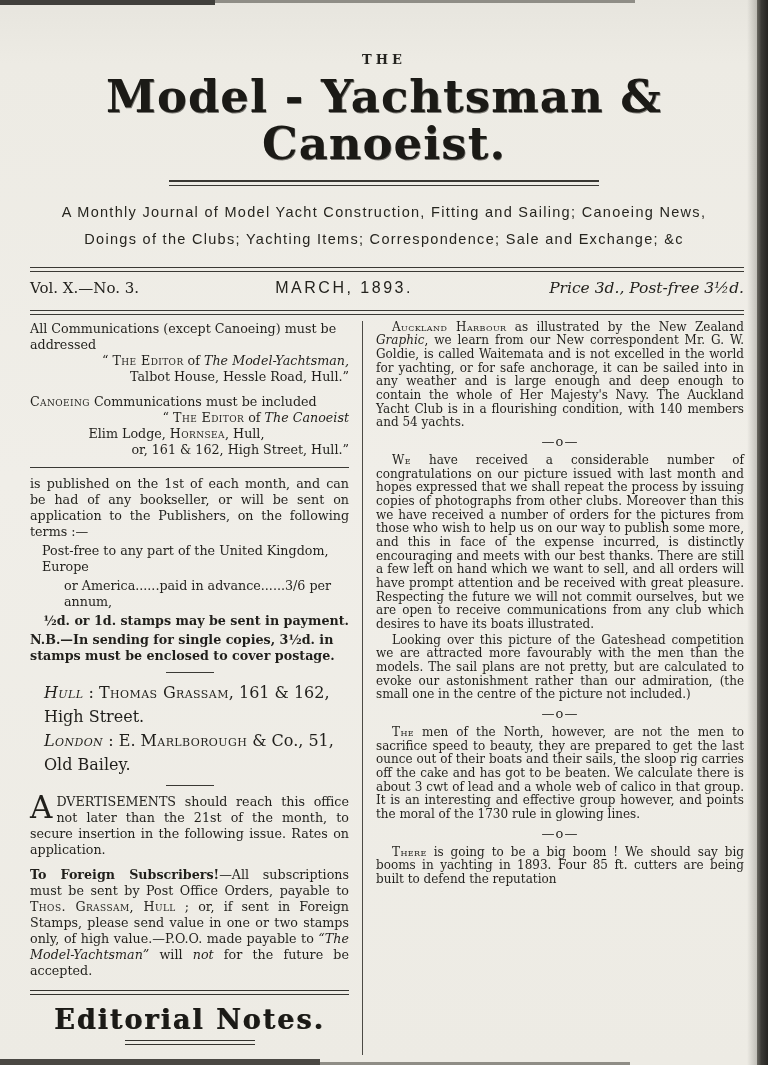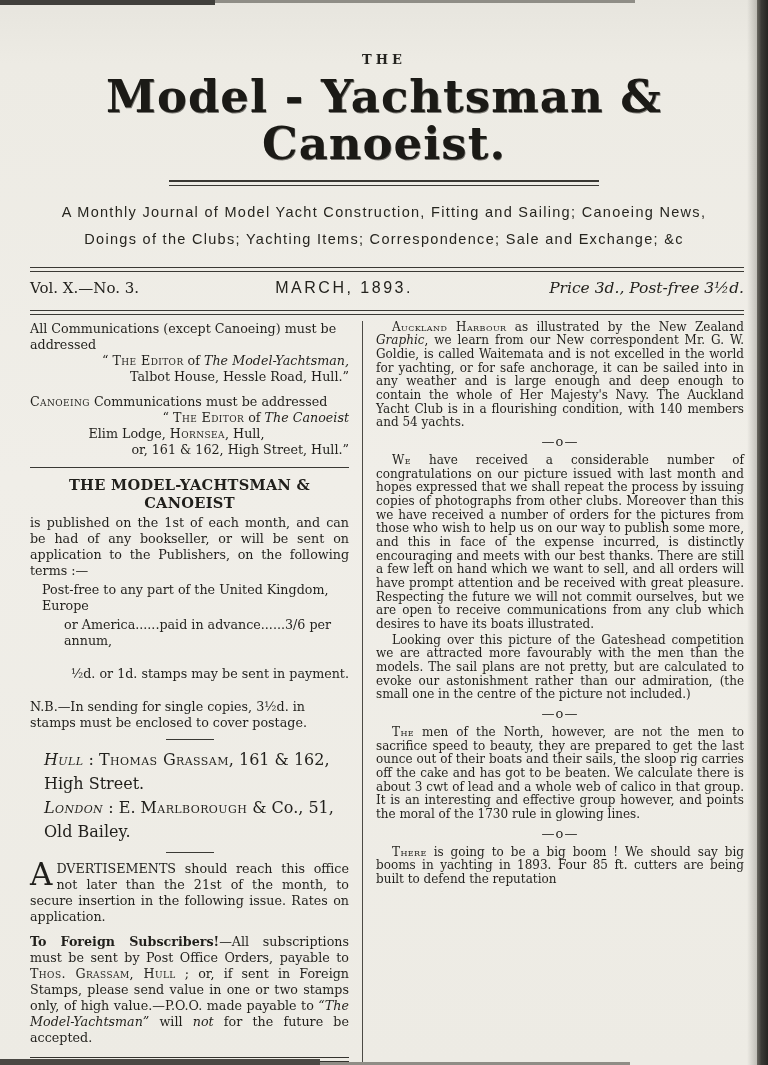--- a/index.html
+++ b/index.html
@@ -54,21 +54,21 @@
   .tright{text-align:center;padding-right:26px;}
   .rule{border-top:1px solid #3a3934;margin:9px 0 8px;}
   .rule-short{width:48px;margin:8px auto;border-top:1px solid #3a3934;}
   .rule-double{height:3px;border-top:1px solid #34332e;border-bottom:1px solid #34332e;margin:11px 0 9px;}
   .rule-double-short{width:130px;height:3px;margin:5px auto 10px;
     border-top:1px solid #34332e;border-bottom:1px solid #34332e;}
 
   .pub-title{text-align:center;font-weight:bold;font-size:14.6px;letter-spacing:.3px;margin-bottom:3px;}
   .terms{padding-left:12px;margin-top:3px;}
   .terms-wrap{padding-left:34px;}
-  .nb{margin-top:17px;}
+  .nb{margin-top:3px;font-weight:bold;}
   .agents{padding-left:14px;font-size:16px;line-height:1.5;}
   .blockgap{margin-top:9px;}
 
   .editorial-heading{
     text-align:center;font-weight:bold;font-size:27px;letter-spacing:2px;
     margin-top:8px;color:#1b1a16;
     text-shadow:0.7px 0 0 rgba(27,26,22,.8);
   }
 
   .para{font-size:12px;line-height:1.14;text-align:justify;text-indent:16px;margin:0 0 2px;}
@@ -105,30 +105,29 @@
   <div class="dateline-rule"></div>
 
   <div class="columns">
 
     <div class="col-left">
 
       <div class="notice">
         <div><span class="seg-n">All Communications (except Canoeing) must be addressed</span></div>
         <div class="tcenter"><span class="seg-n">“ </span><span class="seg-sc">The Editor</span><span class="seg-n"> of </span><span class="seg-i">The Model-Yachtsman,</span></div>
         <div class="tcenter"><span class="seg-n">Talbot House, Hessle Road, Hull.”</span></div>
-        <div class="blockgap"><span class="seg-sc">Canoeing</span><span class="seg-n"> Communications must be addressed</span></div>
+        <div class="blockgap"><span class="seg-sc">Canoeing</span><span class="seg-n"> Communications must be included</span></div>
         <div class="tcenter"><span class="seg-n">“ </span><span class="seg-sc">The Editor</span><span class="seg-n"> of </span><span class="seg-i">The Canoeist</span></div>
         <div class="tright"><span class="seg-n">Elim Lodge, </span><span class="seg-sc">Hornsea</span><span class="seg-n">, Hull,</span></div>
         <div class="tcenter"><span class="seg-n">or,   161 &amp; 162, High Street, Hull.”</span></div>
       </div>
 
       <div class="rule"></div>
 
       <div class="notice">
-        <div class="pub-title">THE MODEL-YACHTSMAN &amp; CANOEIST</div>
         <div style="text-align:justify"><span class="seg-n">is published on the 1st of each month, and can be had of any bookseller, or will be sent on  application to the Publishers, on the following terms :—</span></div>
         <div class="terms"><span class="seg-n">Post-free to any part of the United Kingdom, Europe</span></div>
         <div class="terms terms-wrap"><span class="seg-n">or America......paid in advance......3/6 per annum,</span></div>
         <div class="tcenter nb"><span class="seg-n">½d. or 1d. stamps may be sent in payment.</span></div>
         <div class="nb"><span class="seg-n">N.B.—In sending for single copies, 3½d. in stamps must be enclosed to cover postage.</span></div>
       </div>
 
       <div class="rule-short"></div>
 
       <div class="agents">

